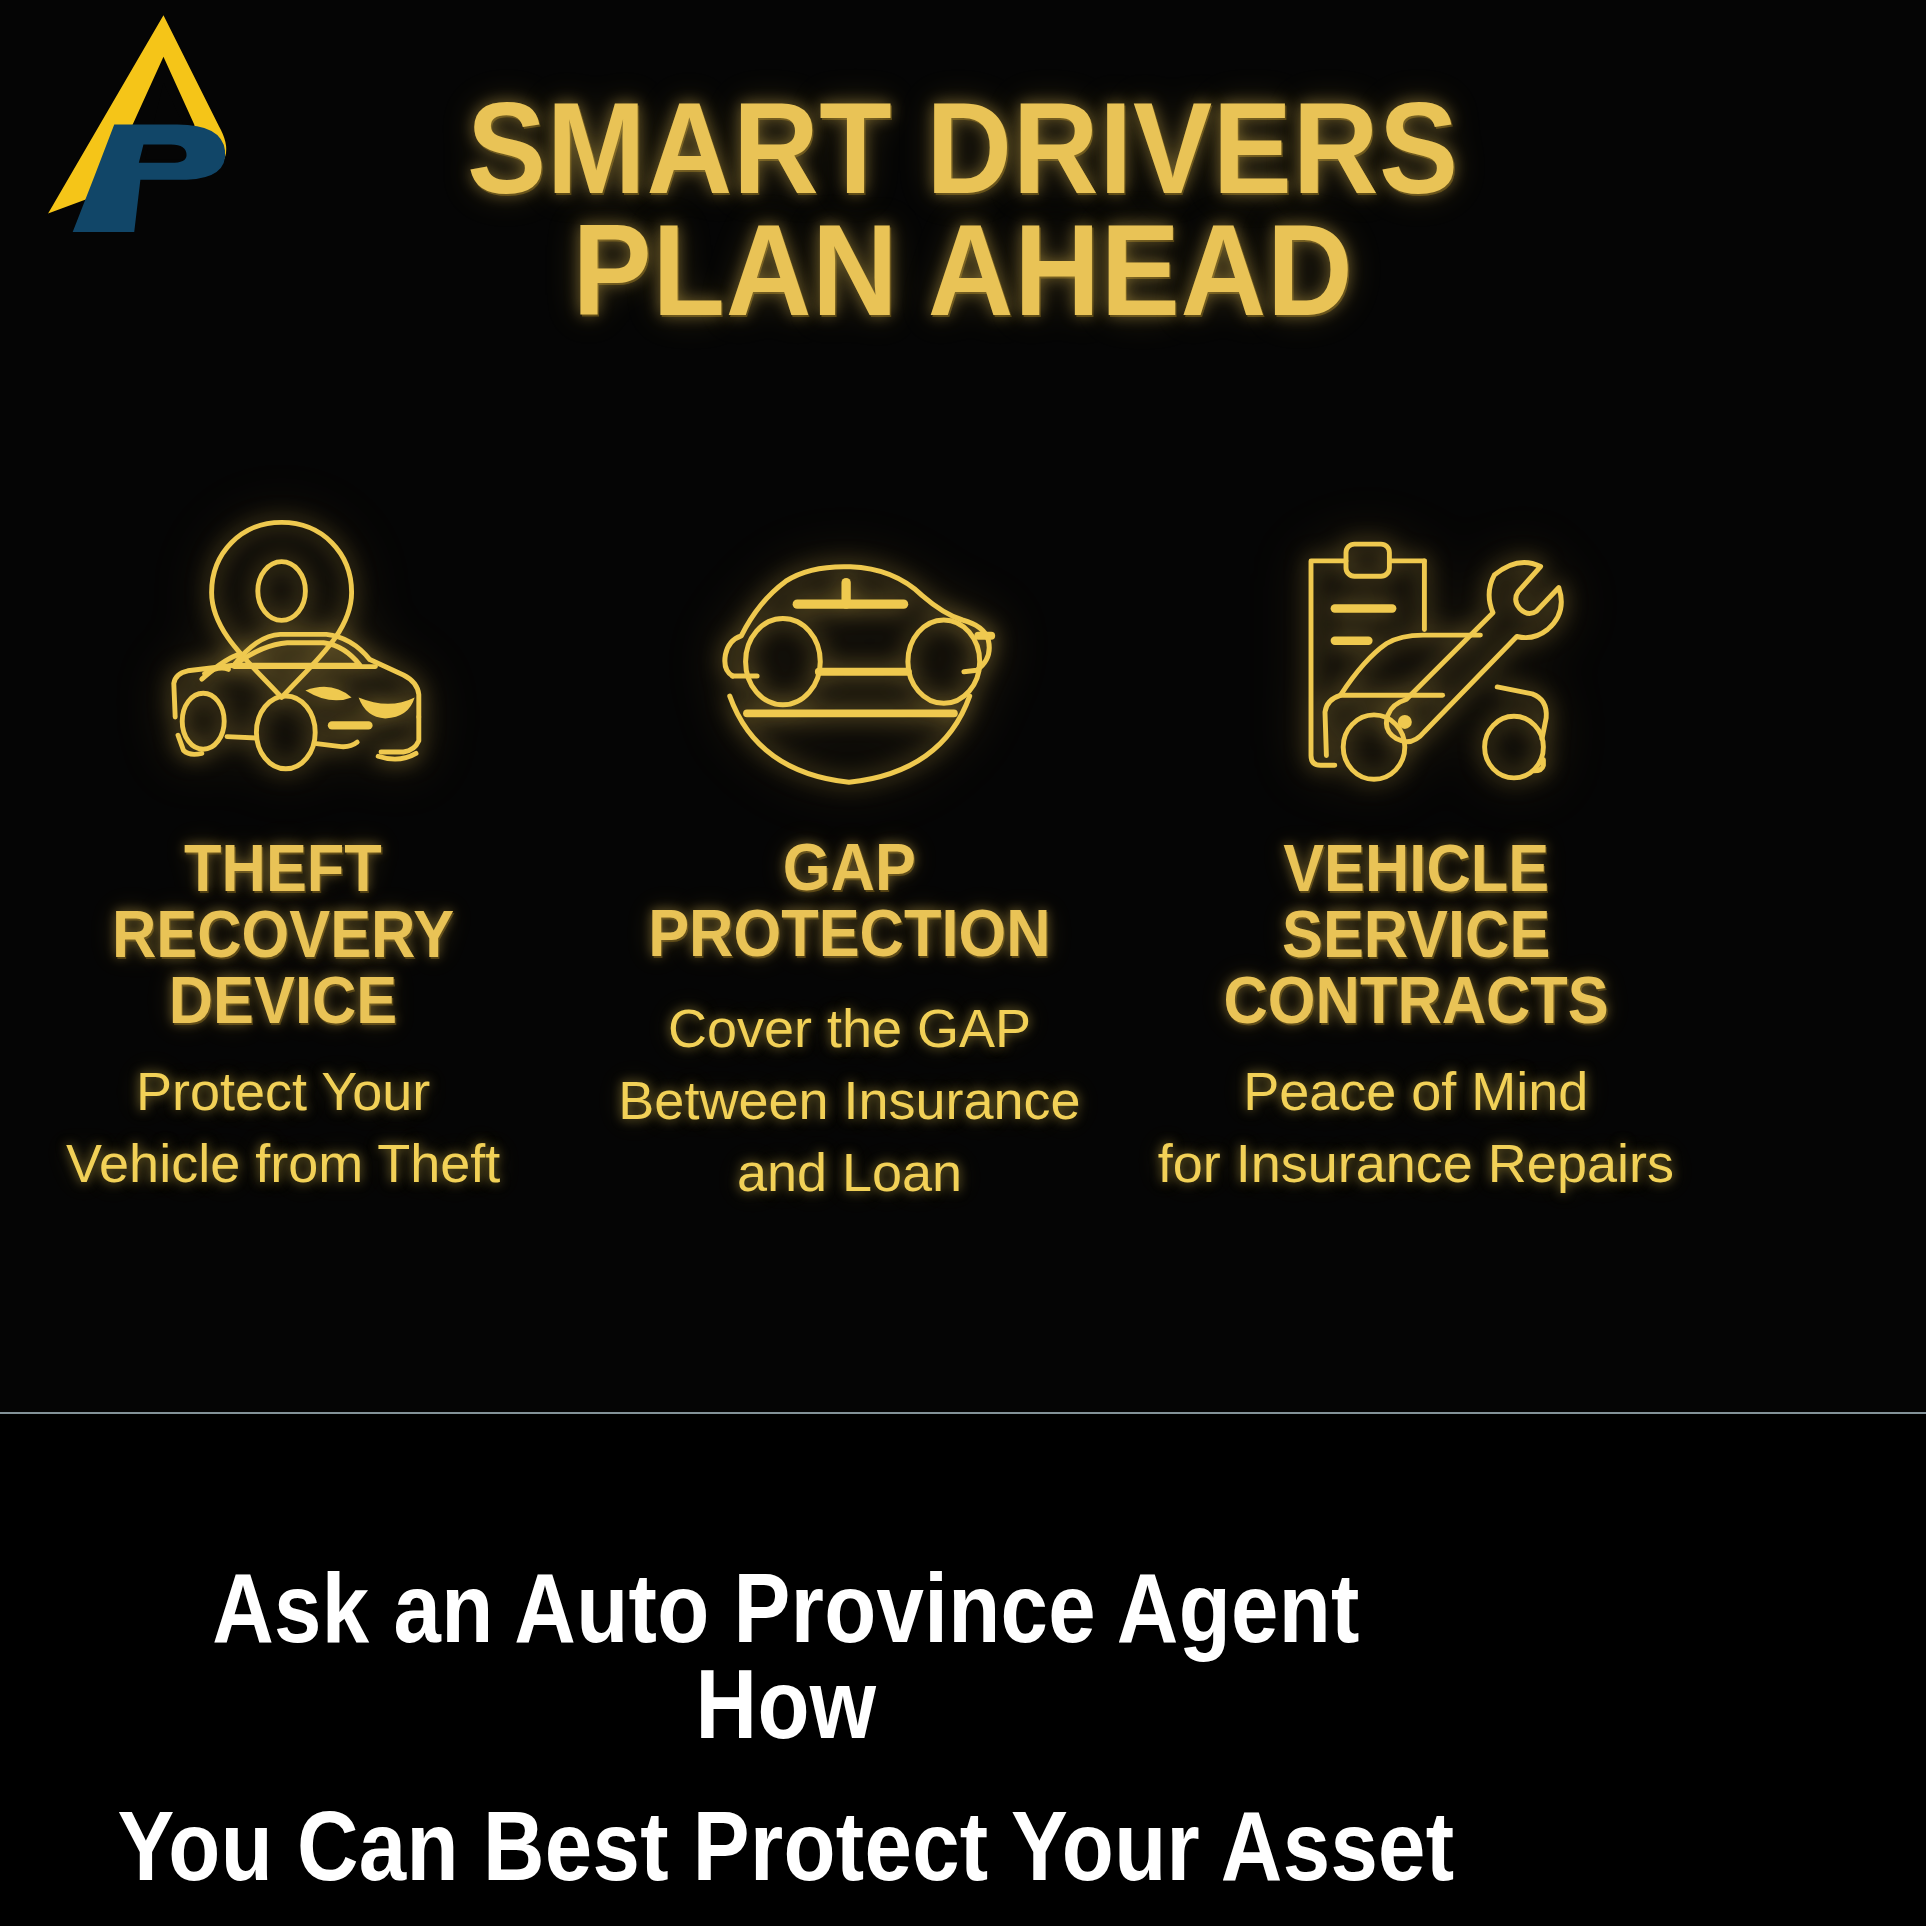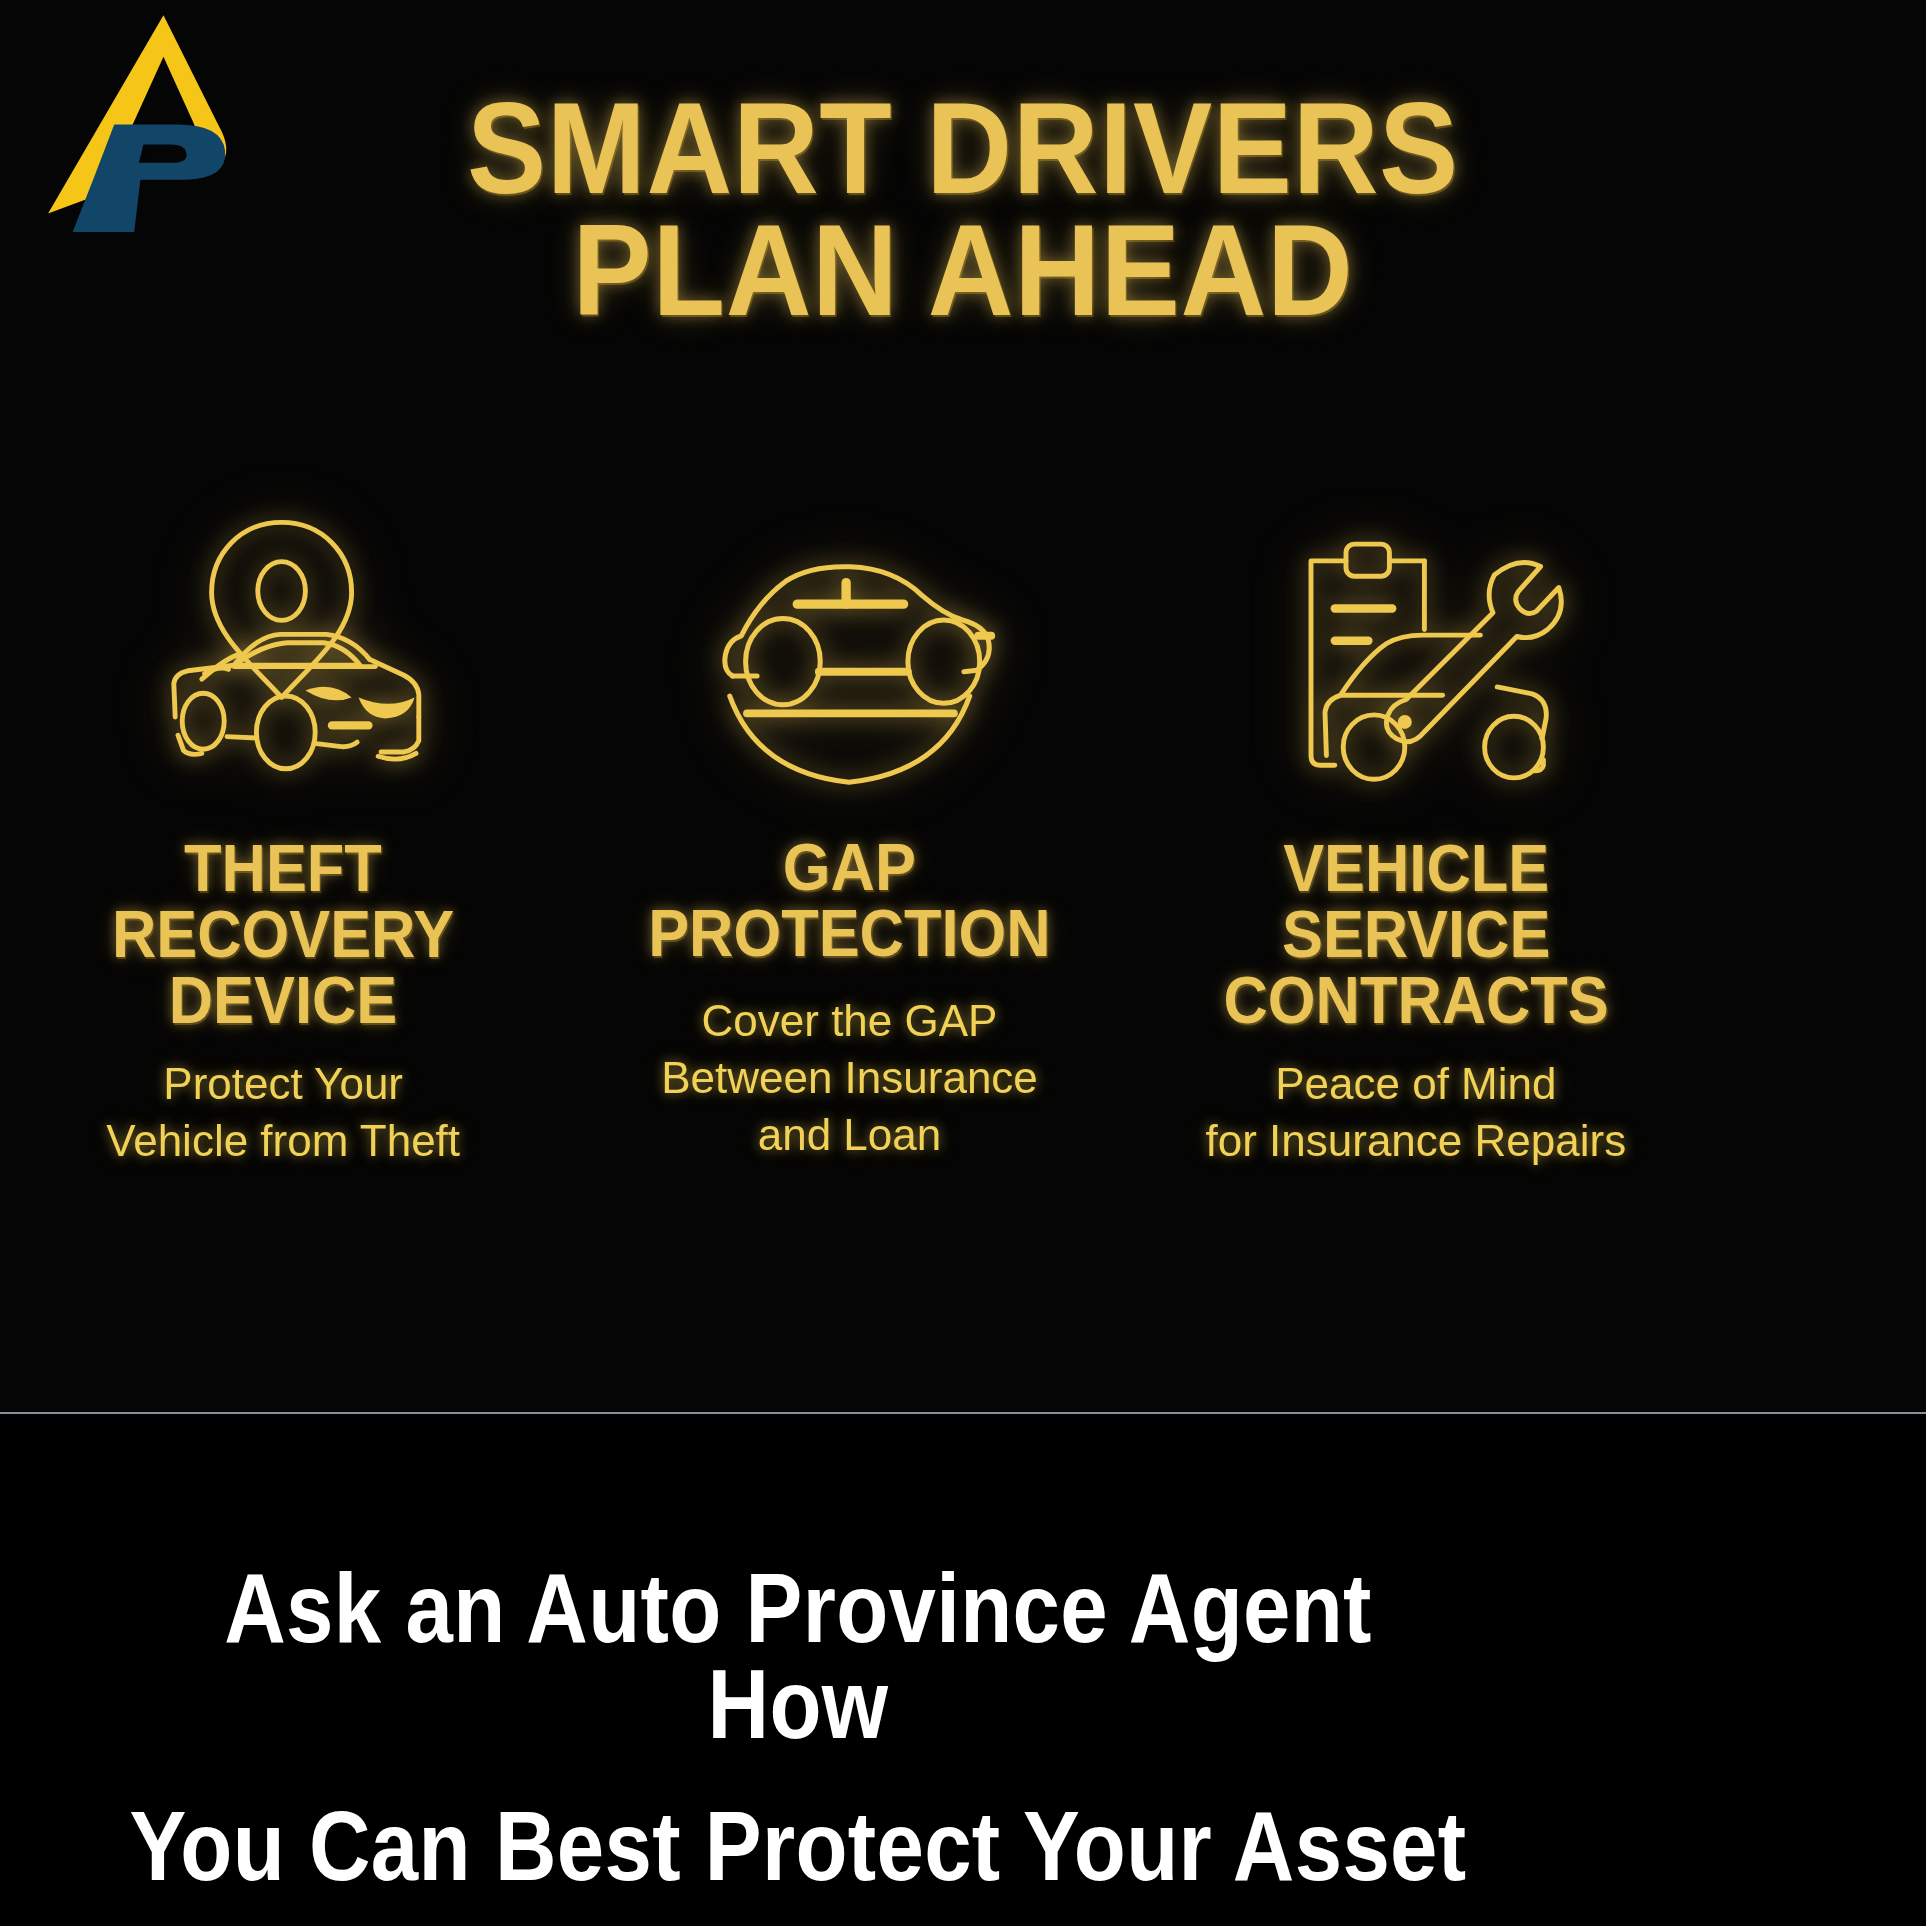--- a/index.html
+++ b/index.html
@@ -112,22 +112,22 @@
     text-shadow:
       0 0 12.3px rgba(233,195,86,0.45),
       0 0 28px rgba(233,195,86,0.2),
       1.5px 1.5px 0 rgba(120,92,22,0.5);
     white-space: pre-line;
   }
   .feature-desc {
     margin-top: 21.6px;
     font-family: "Liberation Sans", sans-serif;
     font-weight: 400;
-    font-size: 44px;
-    line-height: 57px;
+    font-size: 54px;
+    line-height: 72px;
     color: #F2D157;
     text-shadow:
       0 0 10.8px rgba(242,209,87,0.5),
       0 0 25px rgba(242,209,87,0.22);
     white-space: pre-line;
   }
 
   
   #col-gap      .feature-icon { margin-top: 35px; height: 288px; }
   #col-service  .feature-icon { margin-top: 20px; height: 304px; }
@@ -153,21 +153,20 @@
     width: 1926px;
     height: 512px;
     background: #000;
   }
   #cta-text {
     position: absolute;
     left: 0;
     top: 146px;
     width: 1572px;
     text-align: center;
-    margin-left: 12px;
   }
   .cta-line {
     display: block;
     font-family: "Liberation Sans", sans-serif;
     font-weight: 700;
     font-size: 99px;
     line-height: 96px;
     letter-spacing: 0.4px;
     color: #FFFFFF;
     transform: scaleX(0.86);

